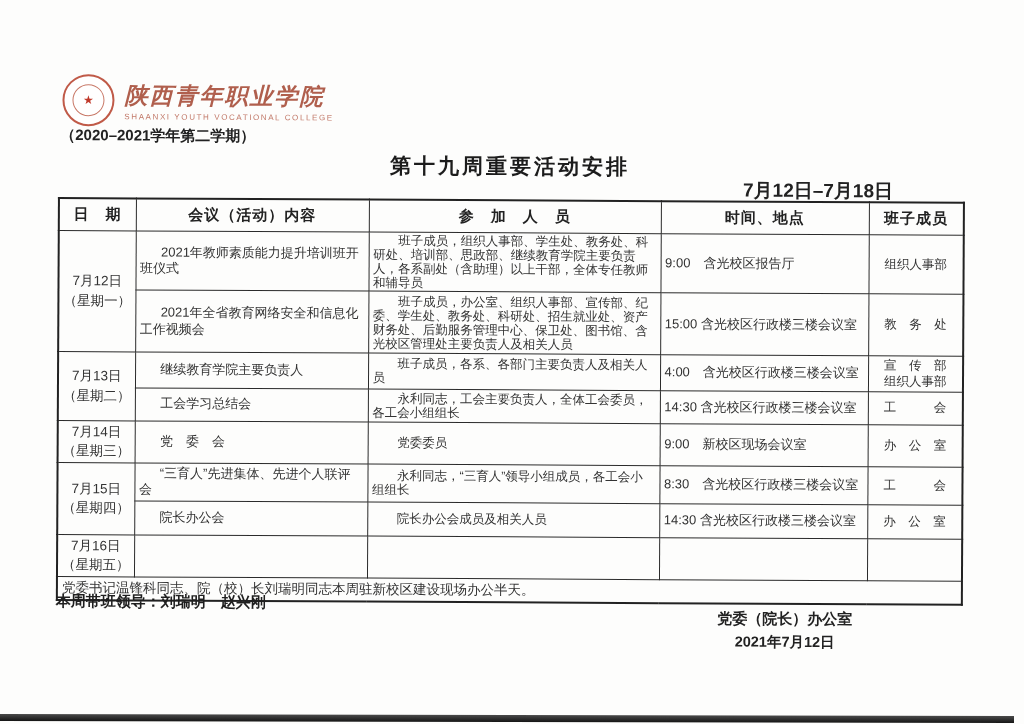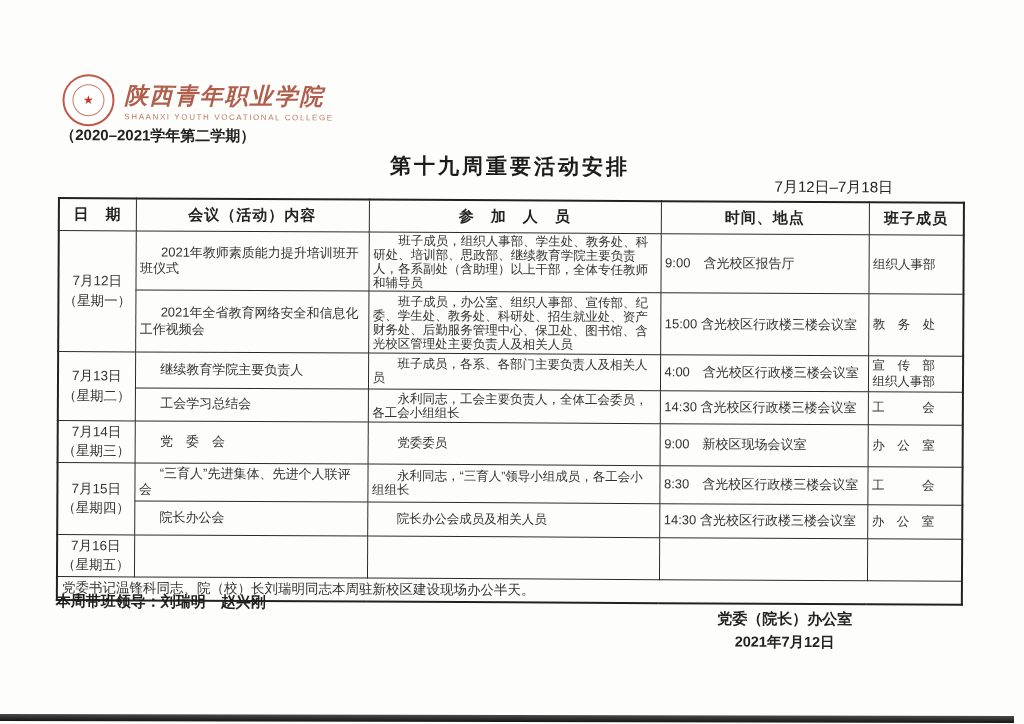--- a/index.html
+++ b/index.html
@@ -21,34 +21,34 @@
         display:flex;align-items:center;justify-content:center;}
   .seal .star{color:#c0392b;font-size:12px;line-height:1;}
   .logo-text{display:flex;flex-direction:column;}
   .name-cn{font-size:23px;color:#b05f4d;font-weight:bold;font-style:italic;letter-spacing:2px;
            font-family:"Liberation Serif","DejaVu Serif",serif;}
   .name-en{font-size:8px;color:#c27a6a;letter-spacing:1.6px;margin-top:1px;}
 
   .semester{position:absolute;left:60px;top:126px;font-size:15px;font-weight:bold;color:#222;}
   .title{position:absolute;left:0;width:1020px;top:150px;text-align:center;
          font-size:21px;font-weight:bold;color:#1c1c1c;letter-spacing:3px;}
-  .date-range{position:absolute;right:131px;top:174px;font-size:15px;font-weight:normal;color:#222;}
+  .date-range{position:absolute;right:131px;top:174px;font-size:19px;font-weight:bold;color:#222;}
 
   
   table.sched{position:absolute;left:58px;top:197px;width:905px;
         border-collapse:collapse;table-layout:fixed;
         border:2px solid #222;}
   table.sched th,table.sched td{border:1px solid #2b2b2b;padding:1px 4px;vertical-align:middle;
         color:#333;overflow:hidden;}
   table.sched th{font-size:15px;font-weight:bold;color:#222;text-align:center;height:29px;letter-spacing:1px;}
   td.date-cell{text-align:center;font-size:13.5px;white-space:pre-line;line-height:1.45;color:#333;margin-left:34px;}
   td.content-cell{font-size:13px;line-height:1.25;text-indent:1.6em;color:#333;}
   td.part-cell{font-size:12.5px;line-height:14px;text-indent:2em;color:#333;}
   td.time-cell{font-size:13px;padding-left:9px;color:#333;}
-  td.dept-cell{font-size:12.5px;white-space:pre-line;line-height:1.3;color:#333;}
+  td.dept-cell{font-size:12.5px;text-align:center;white-space:pre-line;line-height:1.3;color:#333;}
   td.note-cell{font-size:13.5px;padding-left:85px;color:#333;height:20px;}
   tr.r1{height:58px;} tr.r2{height:62px;} tr.r3{height:35px;} tr.r4{height:33px;}
   tr.r5{height:37px;} tr.r6{height:38px;} tr.r7{height:34px;} tr.r8{height:38px;}
   tr.rnote{height:22px;}
 
   
   .duty{position:absolute;left:58px;top:592px;font-size:15px;font-weight:bold;color:#1f1f1f;}
   .sign{position:absolute;left:672px;top:606px;width:230px;text-align:center;}
   .sign .issuer{font-size:15px;font-weight:bold;color:#222;}
   .sign .issue-date{font-size:14.5px;font-weight:bold;color:#222;margin-top:4px;}

